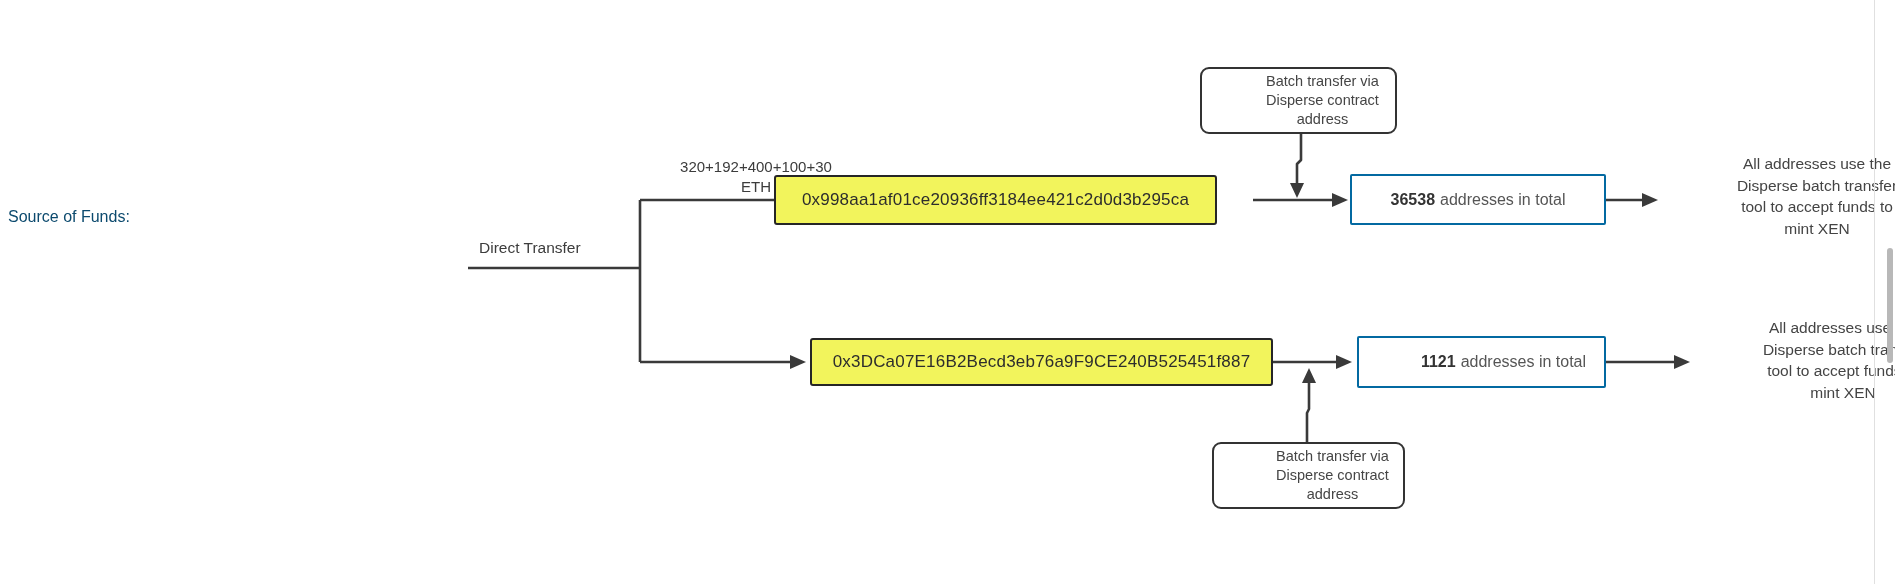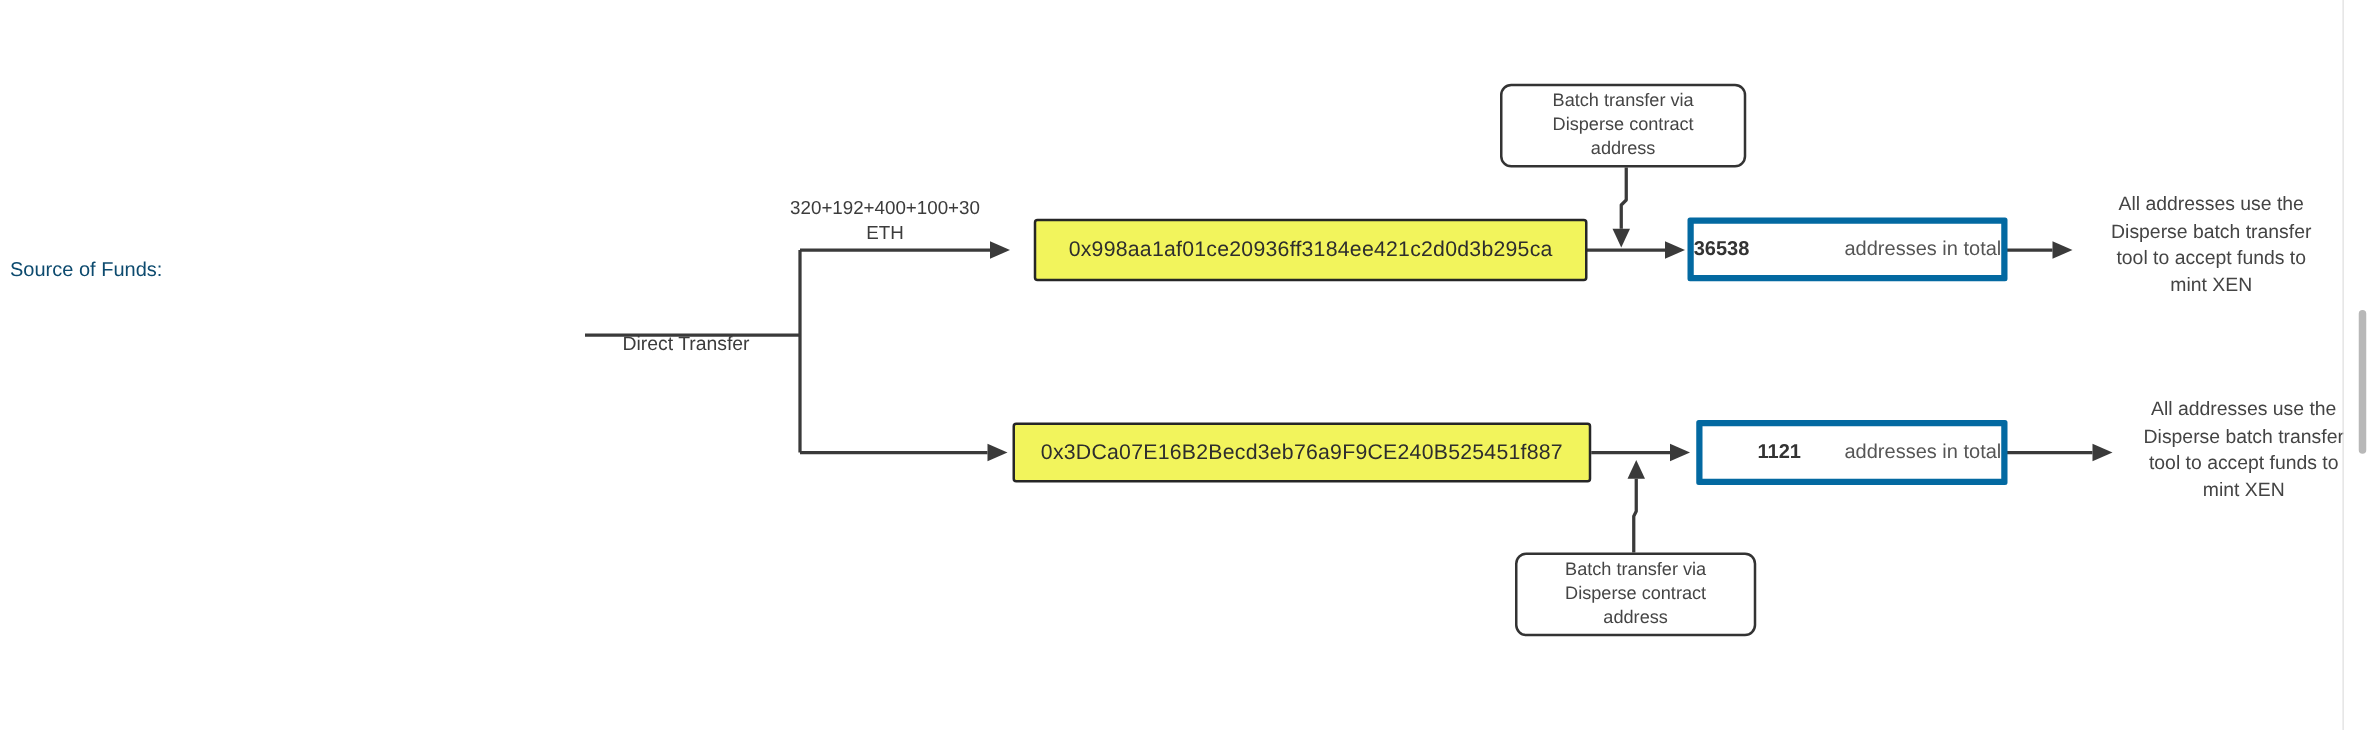--- a/index.html
+++ b/index.html
@@ -10,21 +10,21 @@
   }
   #canvas {
     position: relative;
     width: 1895px;
     height: 584px;
     background: #ffffff;
     overflow: hidden;
     color: #3a3a3a;
   }
   .abs { position: absolute; }
-  .multiline { white-space: pre-line; }
+  .multiline { white-space: pre-line; padding-left: 48px; }
 
   
   #connectors {
     position: absolute;
     left: 0; top: 0;
     width: 1895px; height: 584px;
     pointer-events: none;
   }
   #connectors path {
     fill: none;
@@ -43,25 +43,25 @@
     display: flex;
     align-items: center;
     justify-content: center;
     font-size: 17px;
     color: #2d2d2d;
     box-sizing: border-box;
     letter-spacing: 0.2px;
   }
   .count-box {
     background: #ffffff;
-    border: 5px solid #0369a1;
+    border: 2px solid #0369a1;
     border-radius: 2px;
     display: flex;
     align-items: center;
-    justify-content: space-between;
+    justify-content: center;
     font-size: 16px;
     color: #555555;
     box-sizing: border-box;
   }
   .count-box .count {
     font-weight: bold;
     color: #333333;
     margin-right: 5px;
   }
   .batch-box {
@@ -145,26 +145,26 @@
     <path d="M1307,442 V413 L1309,409 V383"></path>
     <polygon points="1302,383 1316,383 1309,368"></polygon>
 
     <path d="M1605,362 H1674"></path>
     <polygon points="1674,355 1690,362 1674,369"></polygon>
   </svg>
 
   <div class="abs section-label" style="left:8px; top:208px;">Source of Funds:</div>
 
 
-  <div class="abs flow-label" style="left:498px; top:239px;margin-top:28px;">Direct Transfer</div>
+  <div class="abs flow-label" style="left:479px; top:239px;">Direct Transfer</div>
 
   <div class="abs eth-label multiline" style="left:608px; top:157px; width:200px;">320+192+400+100+30
 ETH</div>
 
-  <div class="abs addr-box" style="left:827px; top:175px; width:443px; height:50px;">
+  <div class="abs addr-box" style="left:774px; top:175px; width:443px; height:50px;">
     <span>0x998aa1af01ce20936ff3184ee421c2d0d3b295ca</span>
   </div>
 
   <div class="abs batch-box multiline" style="left:1200px; top:67px; width:197px; height:67px;">Batch transfer via
 Disperse contract
 address</div>
 
   <div class="abs count-box" style="left:1350px; top:174px; width:256px; height:51px;">
     <span class="count">36538</span>
     <span>addresses in total</span>

